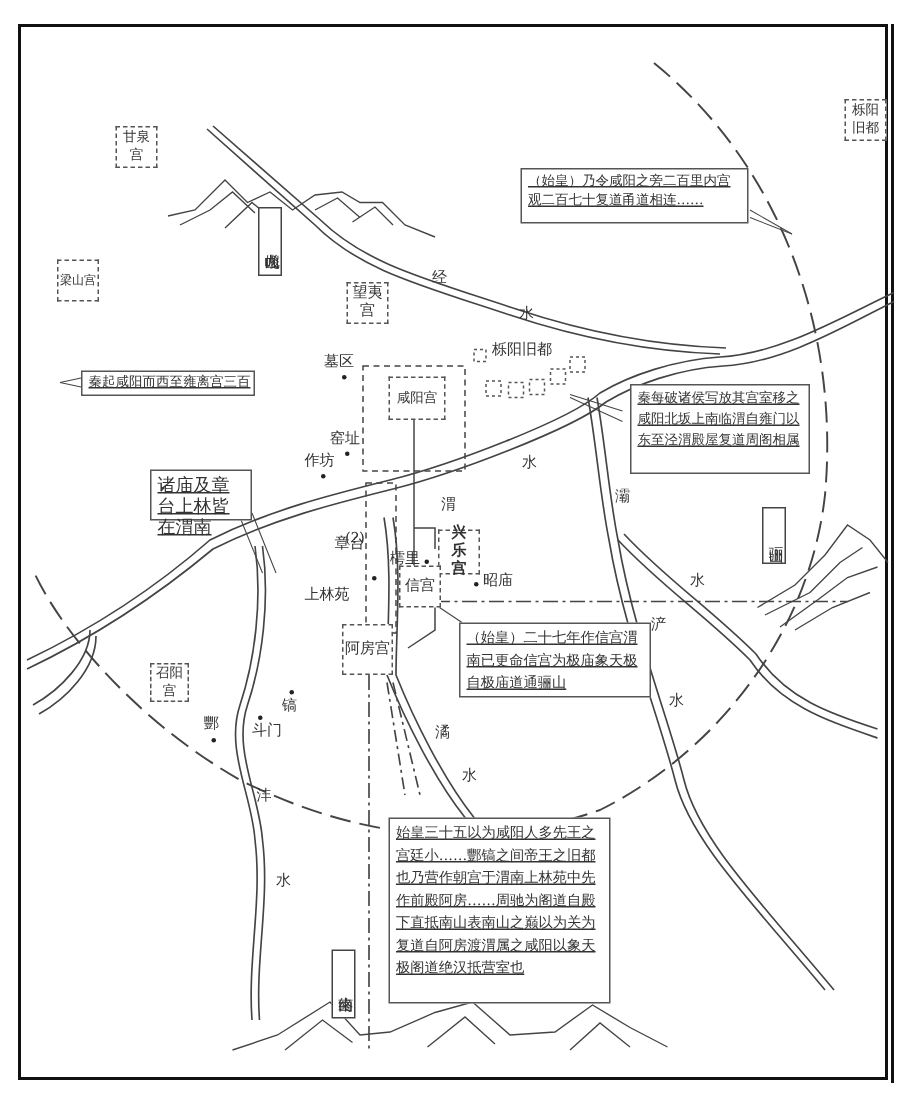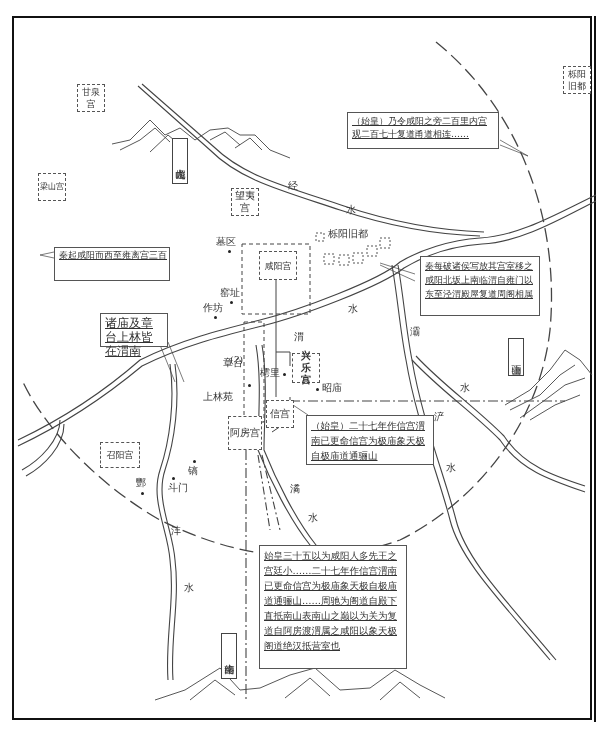--- a/index.html
+++ b/index.html
@@ -135,36 +135,36 @@
 
 <div class="mtn-box" style="left:172px;top:138px;width:16px;height:46px;writing-mode:vertical-rl;">九嵕山</div>
 <div class="mtn-box" style="left:508px;top:338px;width:16px;height:38px;writing-mode:vertical-rl;">骊山</div>
 <div class="mtn-box" style="left:221px;top:633px;width:16px;height:46px;writing-mode:vertical-rl;">终南山</div>
 
 <div class="box-dash" style="left:77px;top:84px;width:28px;height:28px;font-size:9px;padding:0 3px;">甘泉宫</div>
 <div class="box-dash" style="left:38px;top:173px;width:28px;height:28px;font-size:8px;">梁山宫</div>
 <div class="box-dash" style="left:231px;top:188px;width:28px;height:28px;font-size:10px;padding:0 3px;">望夷宫</div>
 <div class="box-dash" style="left:259px;top:251px;width:38px;height:29px;font-size:9px;">咸阳宫</div>
 <div class="box-dash" style="left:292px;top:353px;width:28px;height:30px;padding:0 4px;font-weight:bold;">兴乐宫</div>
-<div class="box-dash" style="left:266px;top:400px;width:28px;height:28px;">信宫</div>
+<div class="box-dash" style="left:266px;top:377px;width:28px;height:28px;">信宫</div>
 <div class="box-dash" style="left:228px;top:416px;width:34px;height:34px;">阿房宫</div>
-<div class="box-dash" style="left:100px;top:442px;width:40px;height:26px;font-size:9px;padding:0 3px;">召阳宫</div>
+<div class="box-dash" style="left:100px;top:442px;width:26px;height:26px;font-size:9px;padding:0 3px;">召阳宫</div>
 <div class="box-dash" style="left:563px;top:66px;width:28px;height:28px;font-size:9px;padding:0 3px;">栎阳旧都</div>
 
 <div class="lbl" style="left:216px;top:236px">墓区</div>
 <div class="lbl" style="left:220px;top:287px">窑址</div>
 <div class="lbl" style="left:203px;top:302px">作坊</div>
 <div class="lbl" style="left:328px;top:228px">栎阳旧都</div>
 <div class="lbl" style="left:230px;top:354px">(?)</div>
 <div class="lbl" style="left:223px;top:357px">章台</div>
 <div class="lbl" style="left:203px;top:391px">上林苑</div>
 <div class="lbl" style="left:260px;top:367px">樗里</div>
 <div class="lbl" style="left:322px;top:382px">昭庙</div>
 <div class="lbl" style="left:188px;top:465px">镐</div>
 <div class="lbl" style="left:136px;top:477px">酆</div>
 <div class="lbl" style="left:168px;top:482px">斗门</div>
 
 <div class="box-solid" style="left:347px;top:112px;width:152px;height:37px;white-space:normal;font-size:9px;line-height:13px;">（始皇）乃令咸阳之旁二百里内宫观二百七十复道甬道相连……</div>
-<div class="box-solid" style="left:54px;top:247px;width:116px;height:34px;white-space:nowrap;font-size:9px;line-height:11px;overflow:hidden;">秦起咸阳而西至雍离宫三百</div>
+<div class="box-solid" style="left:54px;top:247px;width:116px;height:17px;white-space:nowrap;font-size:9px;line-height:11px;overflow:hidden;">秦起咸阳而西至雍离宫三百</div>
 <div class="box-solid" style="left:100px;top:313px;width:68px;height:34px;white-space:normal;font-size:12px;line-height:14px;">诸庙及章台上林皆在渭南</div>
 <div class="box-solid" style="left:420px;top:256px;width:120px;height:60px;white-space:normal;font-size:9px;line-height:14px;">秦每破诸侯写放其宫室移之咸阳北坂上南临渭自雍门以东至泾渭殿屋复道周阁相属</div>
 <div class="box-solid" style="left:306px;top:415px;width:128px;height:50px;white-space:normal;font-size:9.5px;line-height:15px;">（始皇）二十七年作信宫渭南已更命信宫为极庙象天极自极庙道通骊山</div>
-<div class="box-solid" style="left:259px;top:545px;width:148px;height:124px;white-space:normal;font-size:9.5px;line-height:15px;">始皇三十五以为咸阳人多先王之宫廷小……二十七年作信宫渭南已更命信宫为极庙象天极自极庙道通骊山……周驰为阁道自殿下直抵南山表南山之巅以为关为复道自阿房渡渭属之咸阳以象天极阁道绝汉抵营室也</div>
+<div class="box-solid" style="left:259px;top:545px;width:148px;height:124px;white-space:normal;font-size:9.5px;line-height:15px;">始皇三十五以为咸阳人多先王之宫廷小……酆镐之间帝王之旧都也乃营作朝宫于渭南上林苑中先作前殿阿房……周驰为阁道自殿下直抵南山表南山之巅以为关为复道自阿房渡渭属之咸阳以象天极阁道绝汉抵营室也</div>
 
 </body></html>

